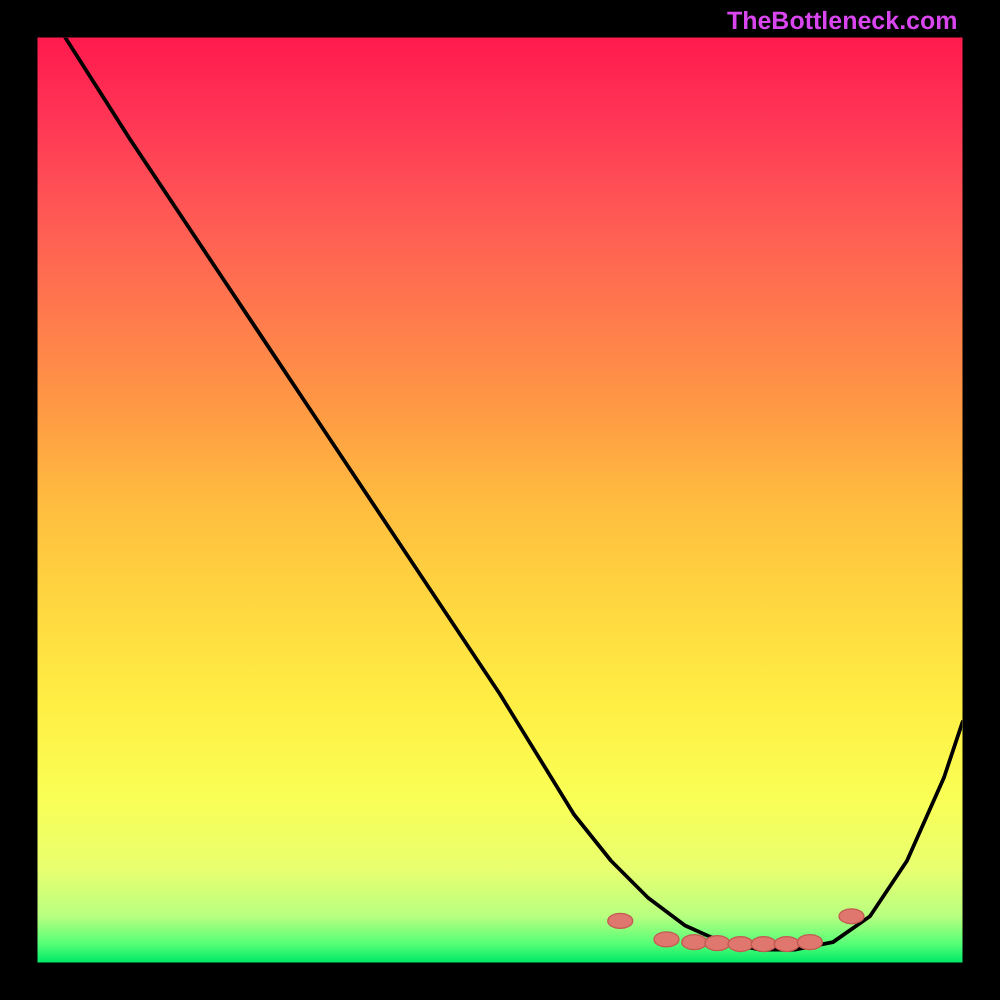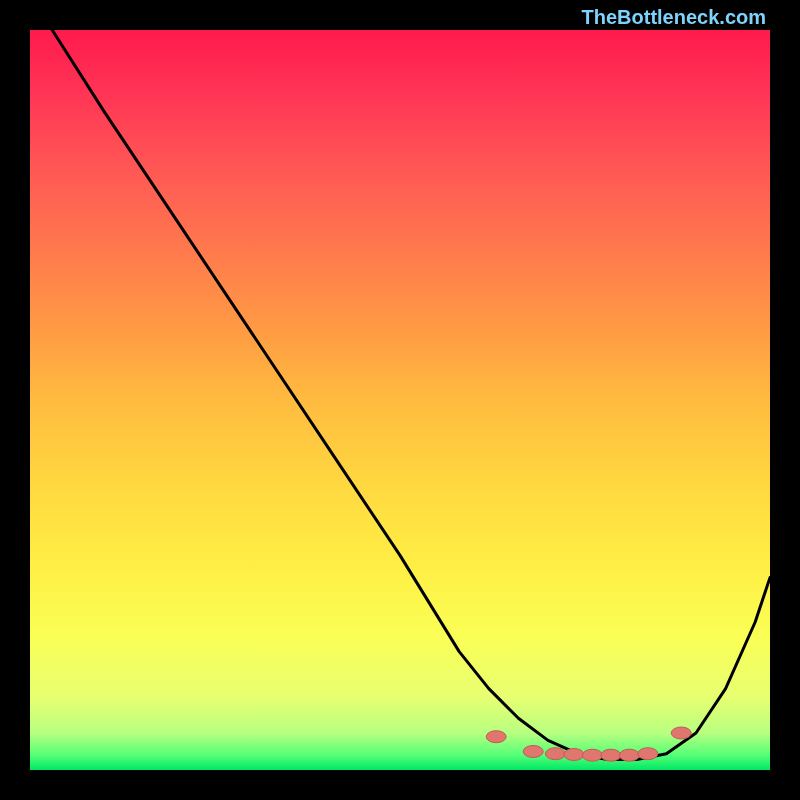--- a/index.html
+++ b/index.html
@@ -36,21 +36,21 @@
       #e8ff70 90%,
       #b8ff80 95%,
       #55ff77 98%,
       #00e866 100%
     );
   }
   .watermark {
     position: absolute;
     top: 6px;
     right: 34px;
-    color: #7dd3fc;
+    color: #d946ef;
     font-size: 20px;
     font-weight: bold;
     z-index: 10;
   }
   svg.curve {
     position: absolute;
     left: 0;
     top: 0;
     width: 740px;
     height: 740px;

